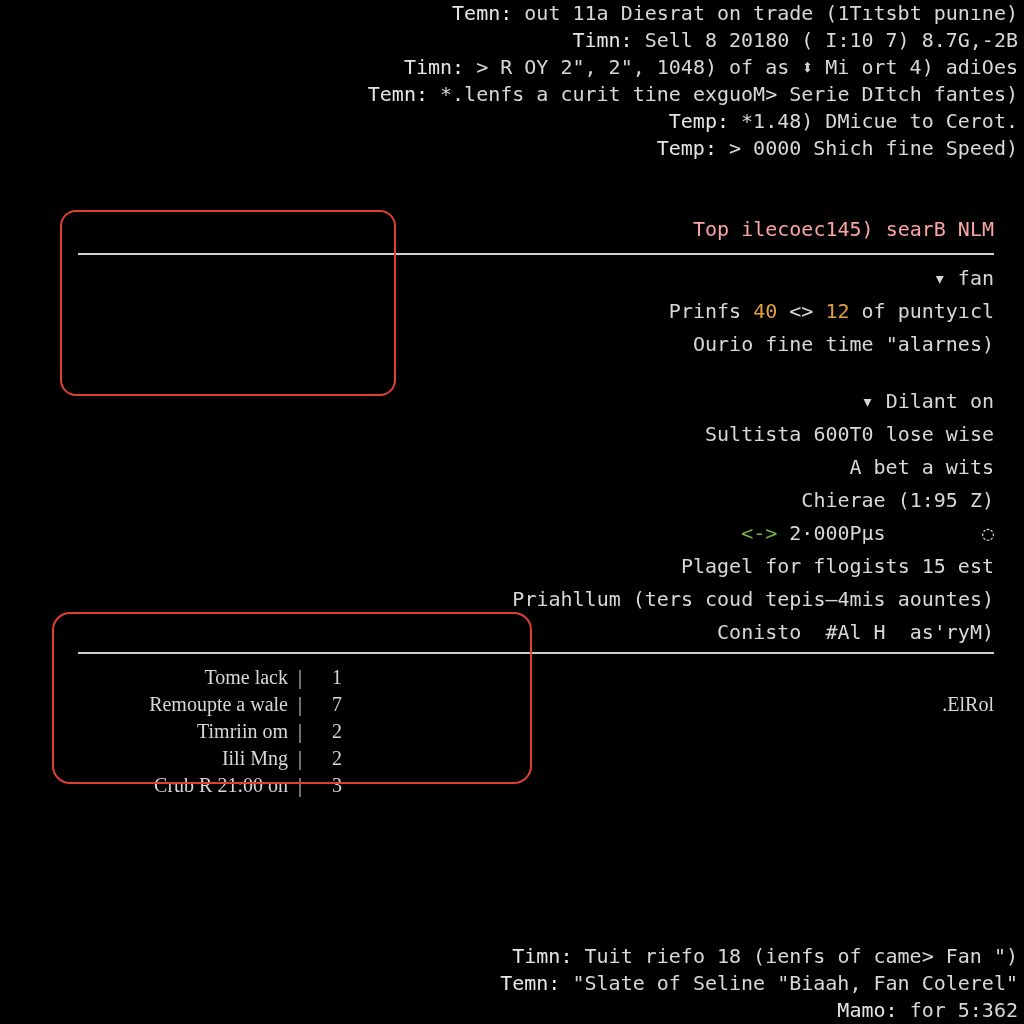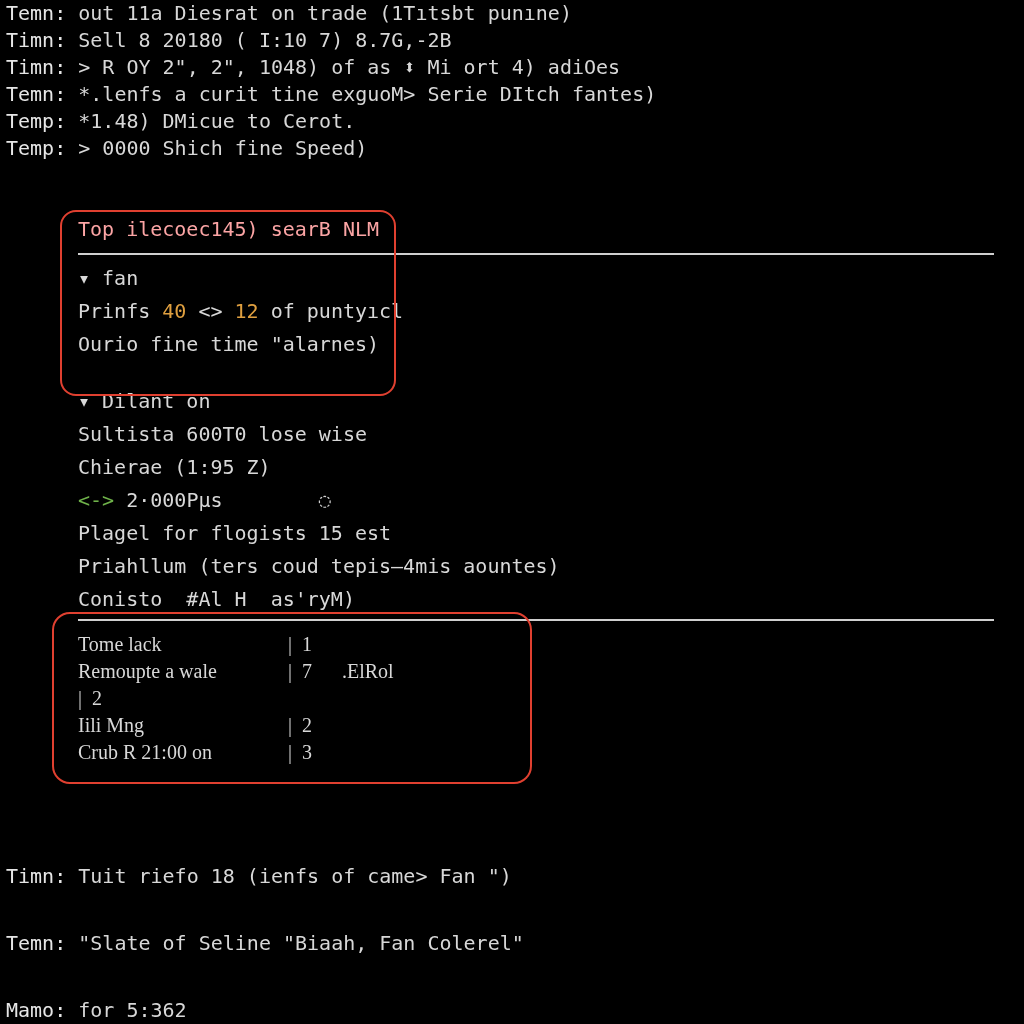--- a/index.html
+++ b/index.html
@@ -6,21 +6,21 @@
   html, body {
     width: 1024px;
     height: 1024px;
     background: #000;
     color: #d8d8d8;
     font-family: "DejaVu Sans Mono", "Menlo", "Consolas", monospace;
     font-size: 20px;
     line-height: 1.35;
     overflow: hidden;
   }
-  .screen { position: relative; width: 1024px; height: 1024px; }
+  .screen { position: relative; width: 1024px; height: 1024px; text-align: right; }
 
   .top-lines { position: absolute; top: 0; left: 6px; right: 6px; }
   .top-lines .line { white-space: pre; }
   .label { color: #e6e6e6; }
 
   .panel {
     position: absolute;
     left: 78px;
     top: 216px;
     right: 30px;
@@ -46,21 +46,21 @@
   .sep { width: 14px; color: #cfcfcf; }
   .c2 { width: 40px; }
   .c3 { flex: 1; }
 
   .bottom-lines {
     position: absolute;
     left: 6px;
     right: 6px;
     bottom: 0;
   }
-  .bottom-lines .line { white-space: pre; margin-top: 40px; } 
+  .bottom-lines .line { white-space: pre; } 
   .hl-top {
     position: absolute;
     left: 60px; top: 210px; width: 336px; height: 186px;
     border: 2px solid #e04030;
     border-radius: 16px;
     pointer-events: none;
   }
   .hl-bot {
     position: absolute;
     left: 52px; top: 612px; width: 480px; height: 172px;
@@ -88,32 +88,33 @@
     <hr class="hr">
 
     <div class="line">▾ fan</div>
     <div class="line"><span>Prinfs </span><span class="orange">40</span><span> &lt;&gt; </span><span class="orange">12</span><span> of puntyıcl</span></div>
     <div class="line">Ourio fine time "alarnes)</div>
 
     <div class="line" style="height:18px"></div>
 
     <div class="line">▾ Dilant on</div>
     <div class="line">Sultista 600T0 lose wise</div>
+    <div class="line">A bet a wits</div>
     <div class="line">Chierae (1:95 Z)</div>
     <div class="line"><span class="green">&lt;-&gt; </span><span>2·000Pµs</span>        <span class="spinner">◌</span></div>
     <div class="line">Plagel for flogists 15 est</div>
     <div class="line">Priahllum (ters coud tepis—4mis aountes)</div>
     <div class="line">Conisto  #Al H  as'ryM)</div>
 
     <hr class="hr">
 
     <div class="table">
       <div class="row"><span class="c1">Tome lack</span><span class="sep">|</span><span class="c2">1</span><span class="c3"></span></div>
       <div class="row"><span class="c1">Remoupte a wale</span><span class="sep">|</span><span class="c2">7</span><span class="c3">.ElRol</span></div>
-      <div class="row"><span class="sep">|</span><span class="c2">2</span><span class="c3"></span></div>
+      <div class="row"><span class="c1">Timriin om</span><span class="sep">|</span><span class="c2">2</span><span class="c3"></span></div>
       <div class="row"><span class="c1">Iili Mng</span><span class="sep">|</span><span class="c2">2</span><span class="c3"></span></div>
       <div class="row"><span class="c1">Crub R 21:00 on</span><span class="sep">|</span><span class="c2">3</span><span class="c3"></span></div>
     </div>
   </div>
 
   <div class="hl-top"></div>
   <div class="hl-bot"></div>
 
   <div class="bottom-lines">
     <div class="line"><span class="label">Timn:</span> <span>Tuit riefo 18 (ienfs of came&gt; Fan ")</span></div>

